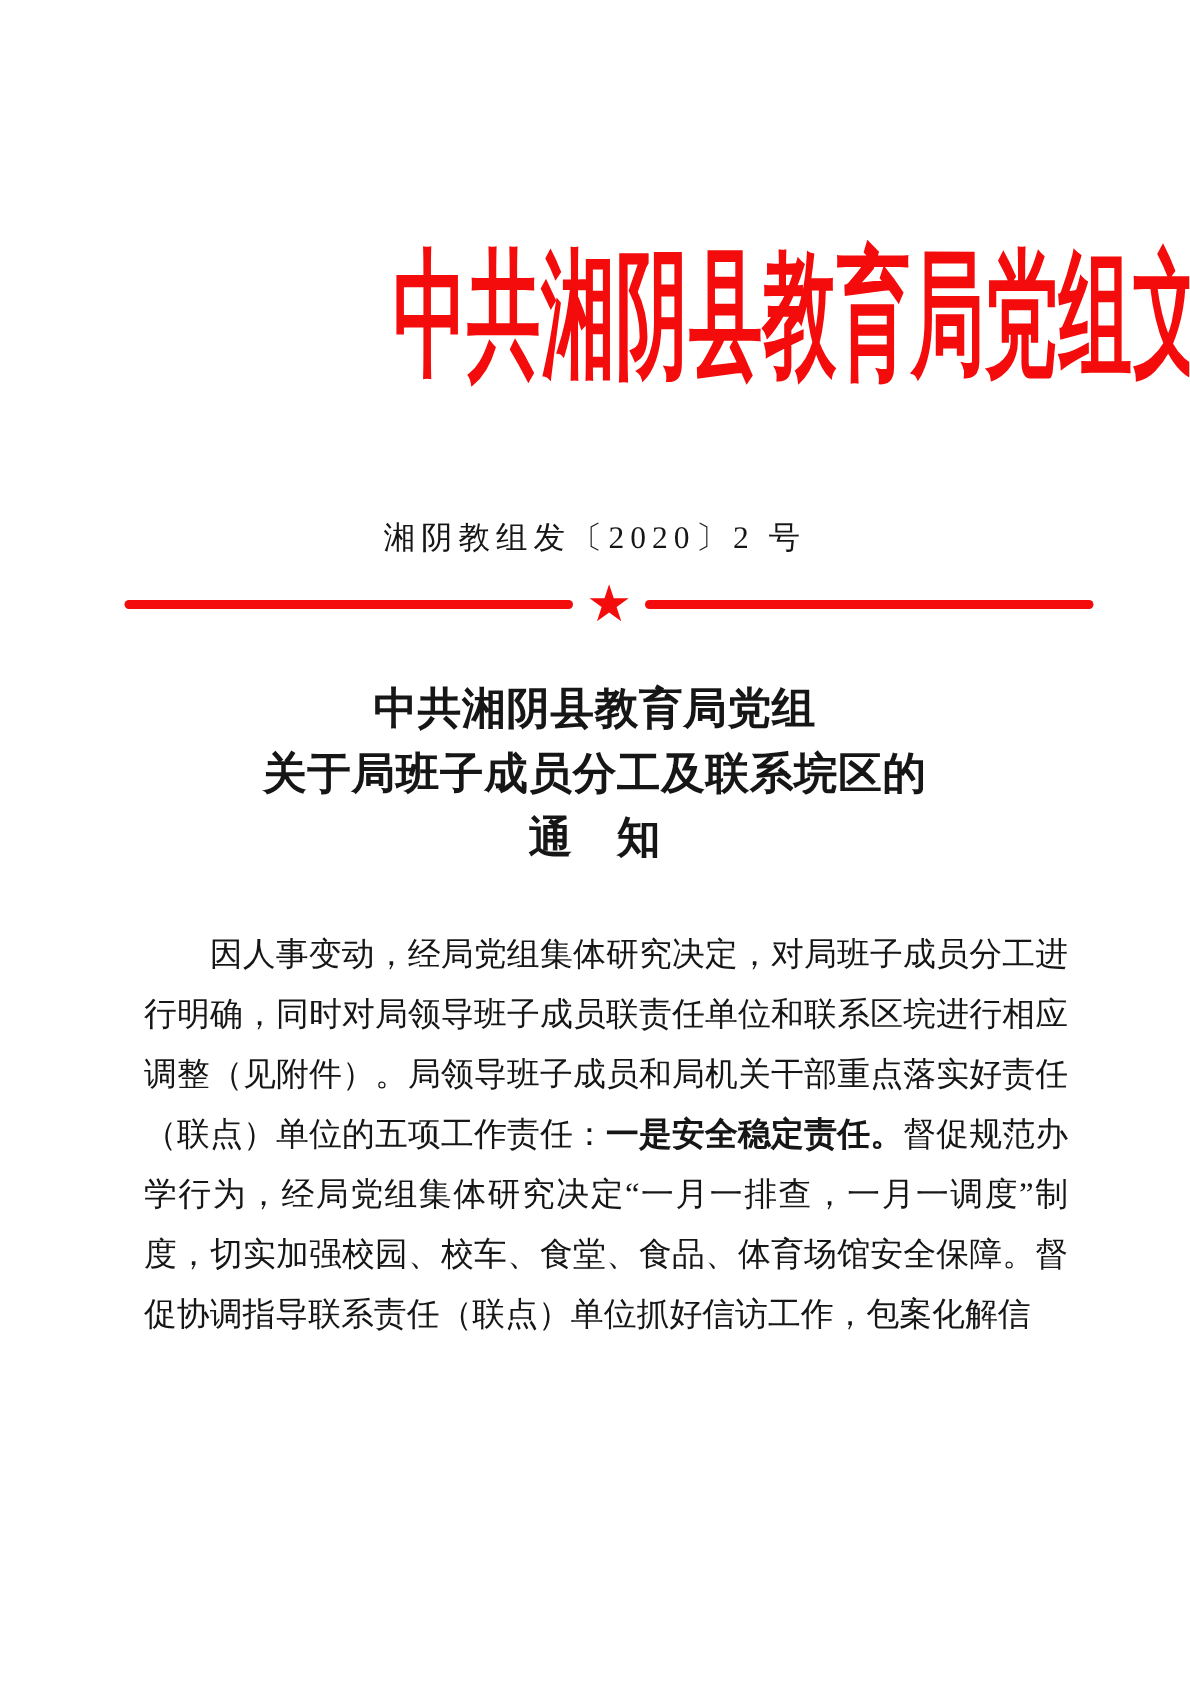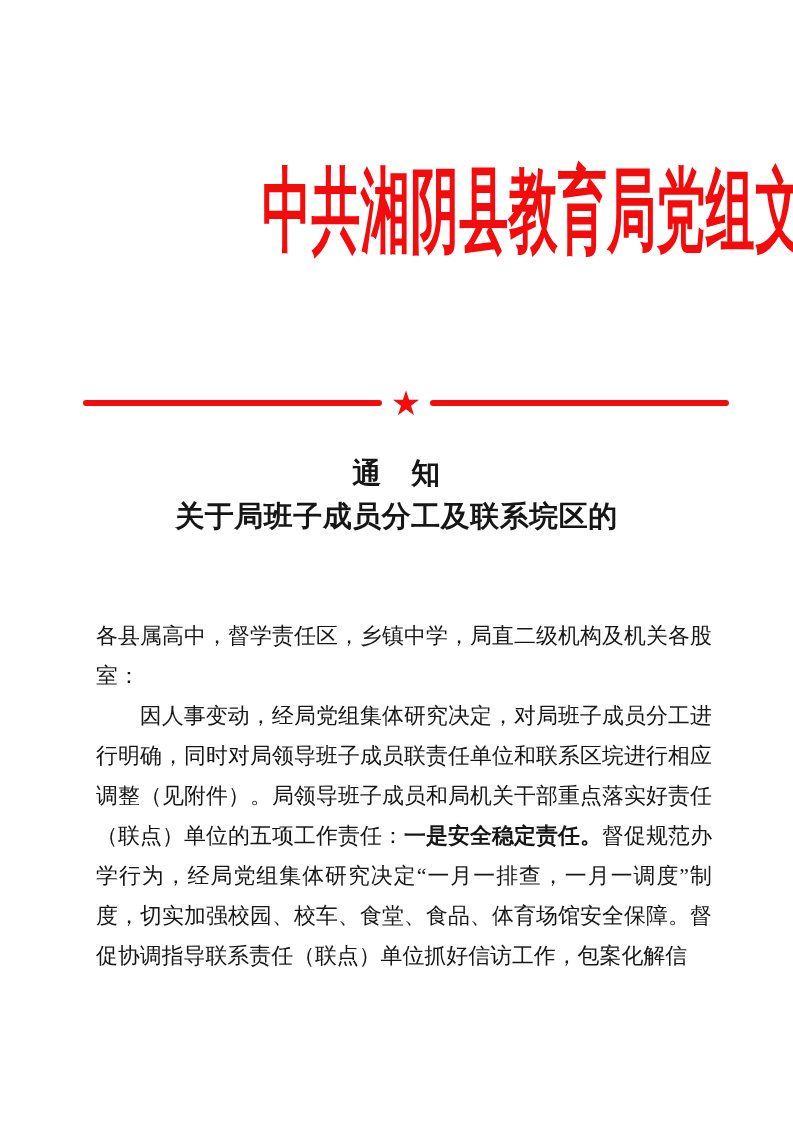--- a/index.html
+++ b/index.html
@@ -105,30 +105,31 @@
 </style>
 </head>
 <body>
 
 <div class="page">
 
   <div class="banner">
     <span class="banner-text">中共湘阴县教育局党组文件</span>
   </div>
 
+  <div class="doc-number">湘阴教组发〔2020〕2 号</div>
 
   <div class="divider">
     <span class="rule"></span>
     <span class="star">★</span>
     <span class="rule"></span>
   </div>
 
   <div class="title">
+    <div>中共湘阴县教育局党组</div>
+    <div>关于局班子成员分工及联系垸区的</div>
     <div>通　知</div>
-    <div>关于局班子成员分工及联系垸区的</div>
   </div>
 
   <div class="body">
-    <p class="salutation">各县属高中，督学责任区，乡镇中学，局直二级机构及机关各股室：</p>
     <p class="para"><span>因人事变动，经局党组集体研究决定，对局班子成员分工进行明确，同时对局领导班子成员联责任单位和联系区垸进行相应调整（见附件）。局领导班子成员和局机关干部重点落实好责任（联点）单位的五项工作责任：</span><span class="bold">一是安全稳定责任。</span><span>督促规范办学行为，经局党组集体研究决定“一月一排查，一月一调度”制度，切实加强校园、校车、食堂、食品、体育场馆安全保障。督促协调指导联系责任（联点）单位抓好信访工作，包案化解信</span></p>
   </div>
 
 </div>
 
 </body></html>

